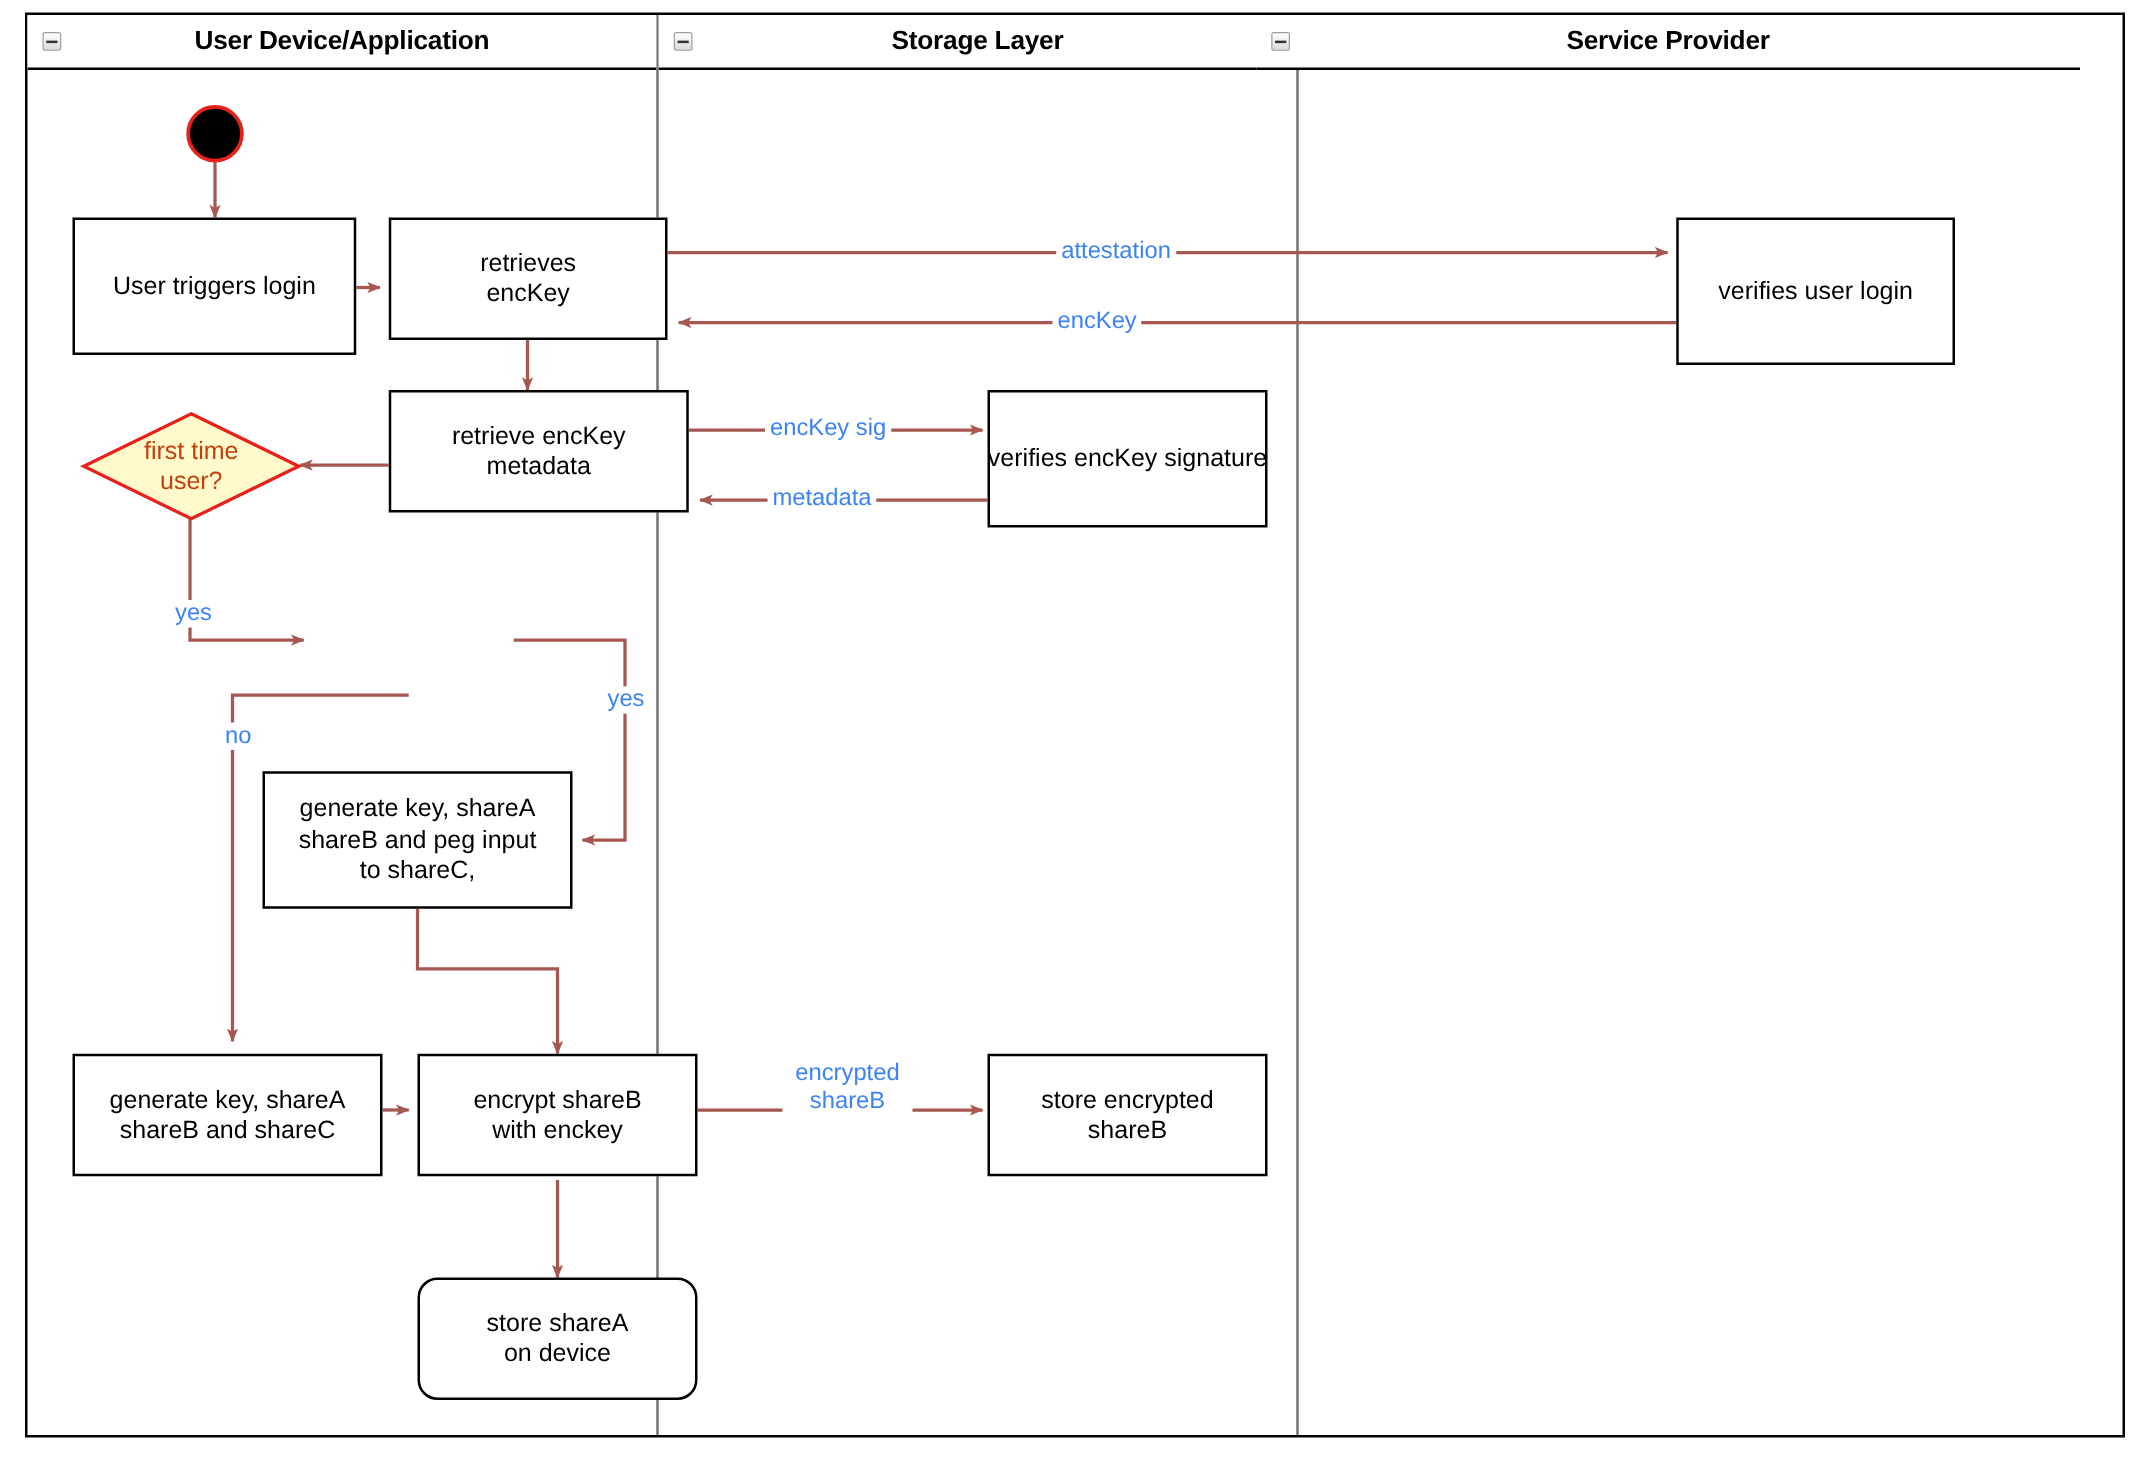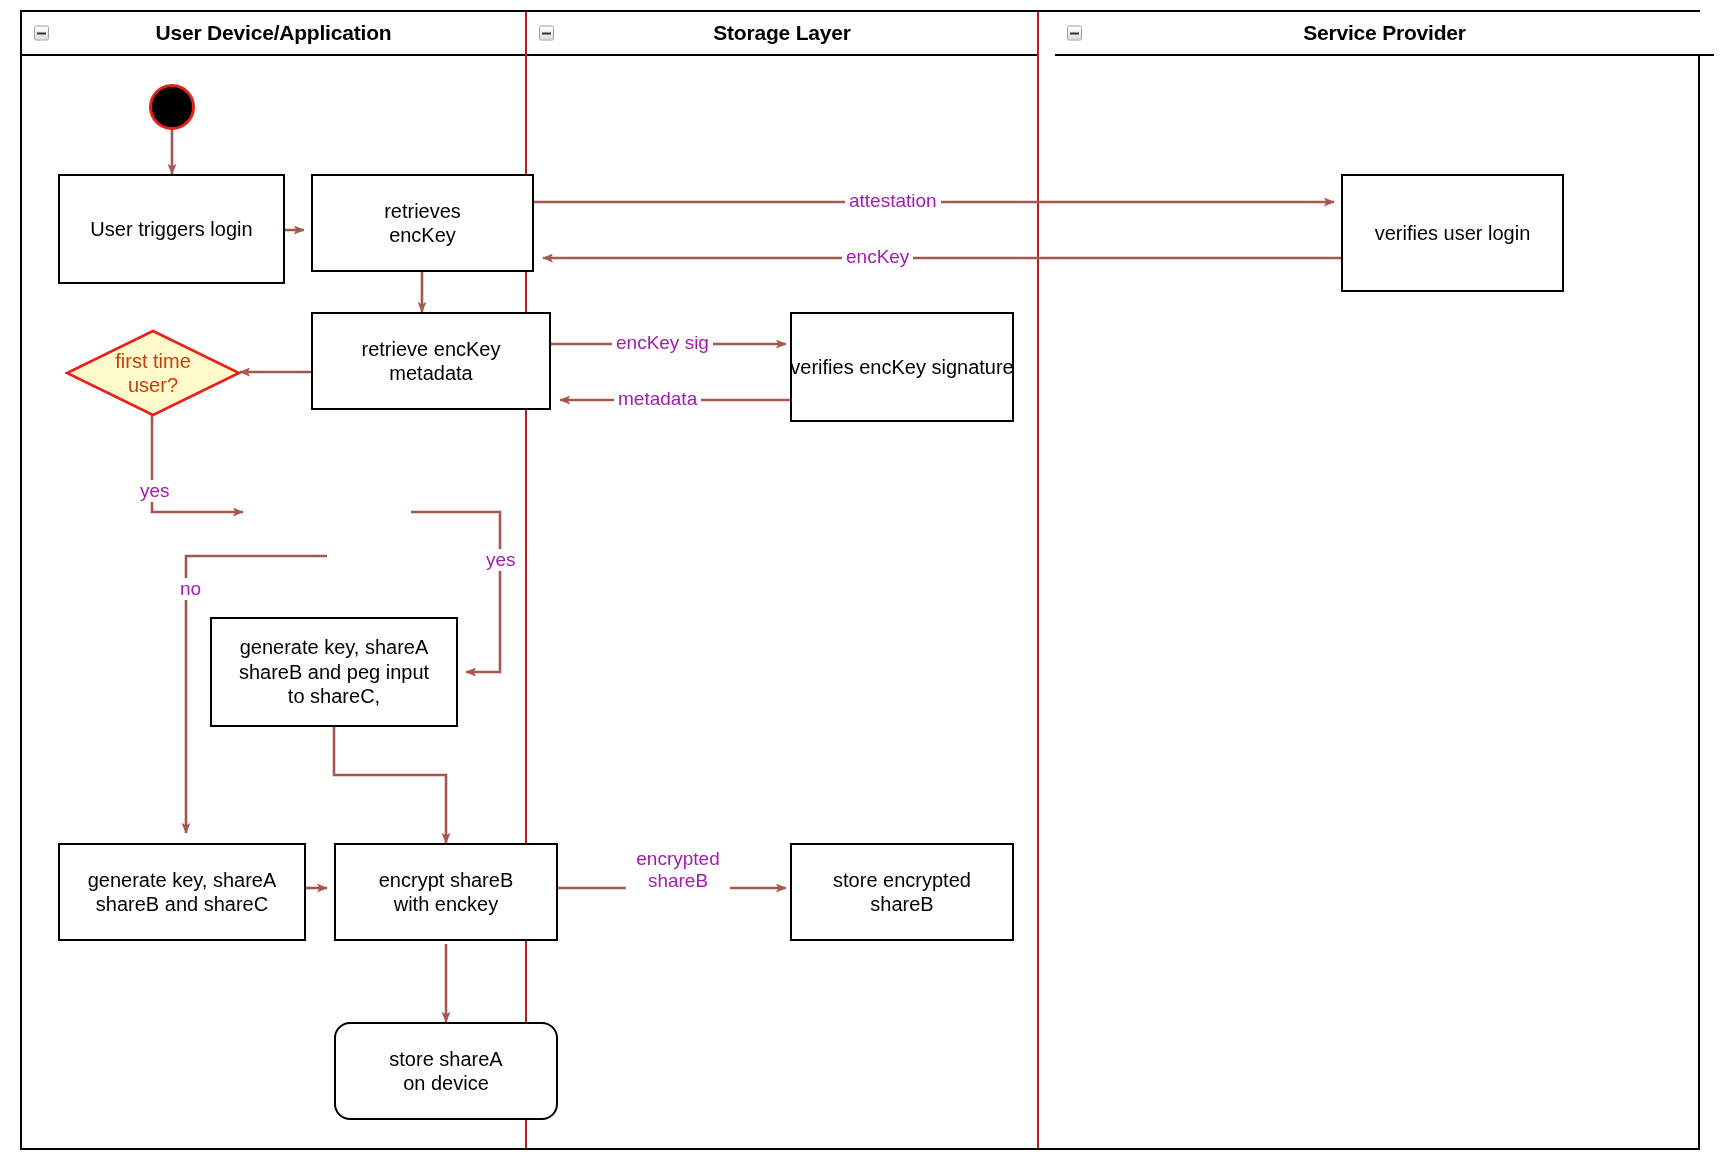--- a/index.html
+++ b/index.html
@@ -22,21 +22,21 @@
   .lane-frame {
     position: absolute;
     left: 20px; top: 10px;
     width: 1680px; height: 1140px;
     border: 2px solid #000;
     background: #fff;
   }
   .lane-col {
     position: absolute;
     top: 0; bottom: 0;
-    border-right: 2px solid #b91c1c;
+    border-right: 2px solid #737373;
   }
   .lane-col.last { border-right: none; }
   .lane-header {
     position: absolute;
     top: 0; left: 0; right: 0;
     height: 44px;
     border-bottom: 2px solid #000;
     display: flex;
     align-items: center;
     justify-content: center;
@@ -108,21 +108,21 @@
   
   #edges {
     position: absolute;
     left: 0; top: 0;
     width: 1720px; height: 1170px;
     pointer-events: none;
   }
   .edge-label {
     position: absolute;
     font-size: 19px;
-    color: #a21caf;
+    color: #3b82f6;
     background: #ffffff;
     padding: 0 4px;
     white-space: nowrap;
     text-align: center;
     line-height: 1.15;
   }
 </style>
 </head>
 <body>
 
@@ -137,21 +137,21 @@
       </div>
     </div>
 
     <div class="lane-col" style="left:505px; width:512px;">
       <div class="lane-header">
         <span class="collapse-icon"></span>
         <span class="lane-title">Storage Layer</span>
       </div>
     </div>
 
-    <div class="lane-col last" style="left:1033px; width:659px;">
+    <div class="lane-col last" style="left:983px; width:659px;">
       <div class="lane-header">
         <span class="collapse-icon"></span>
         <span class="lane-title">Service Provider</span>
       </div>
     </div>
 
   </div>
 
   <svg id="edges" viewBox="0 0 1720 1170">
     <defs>

